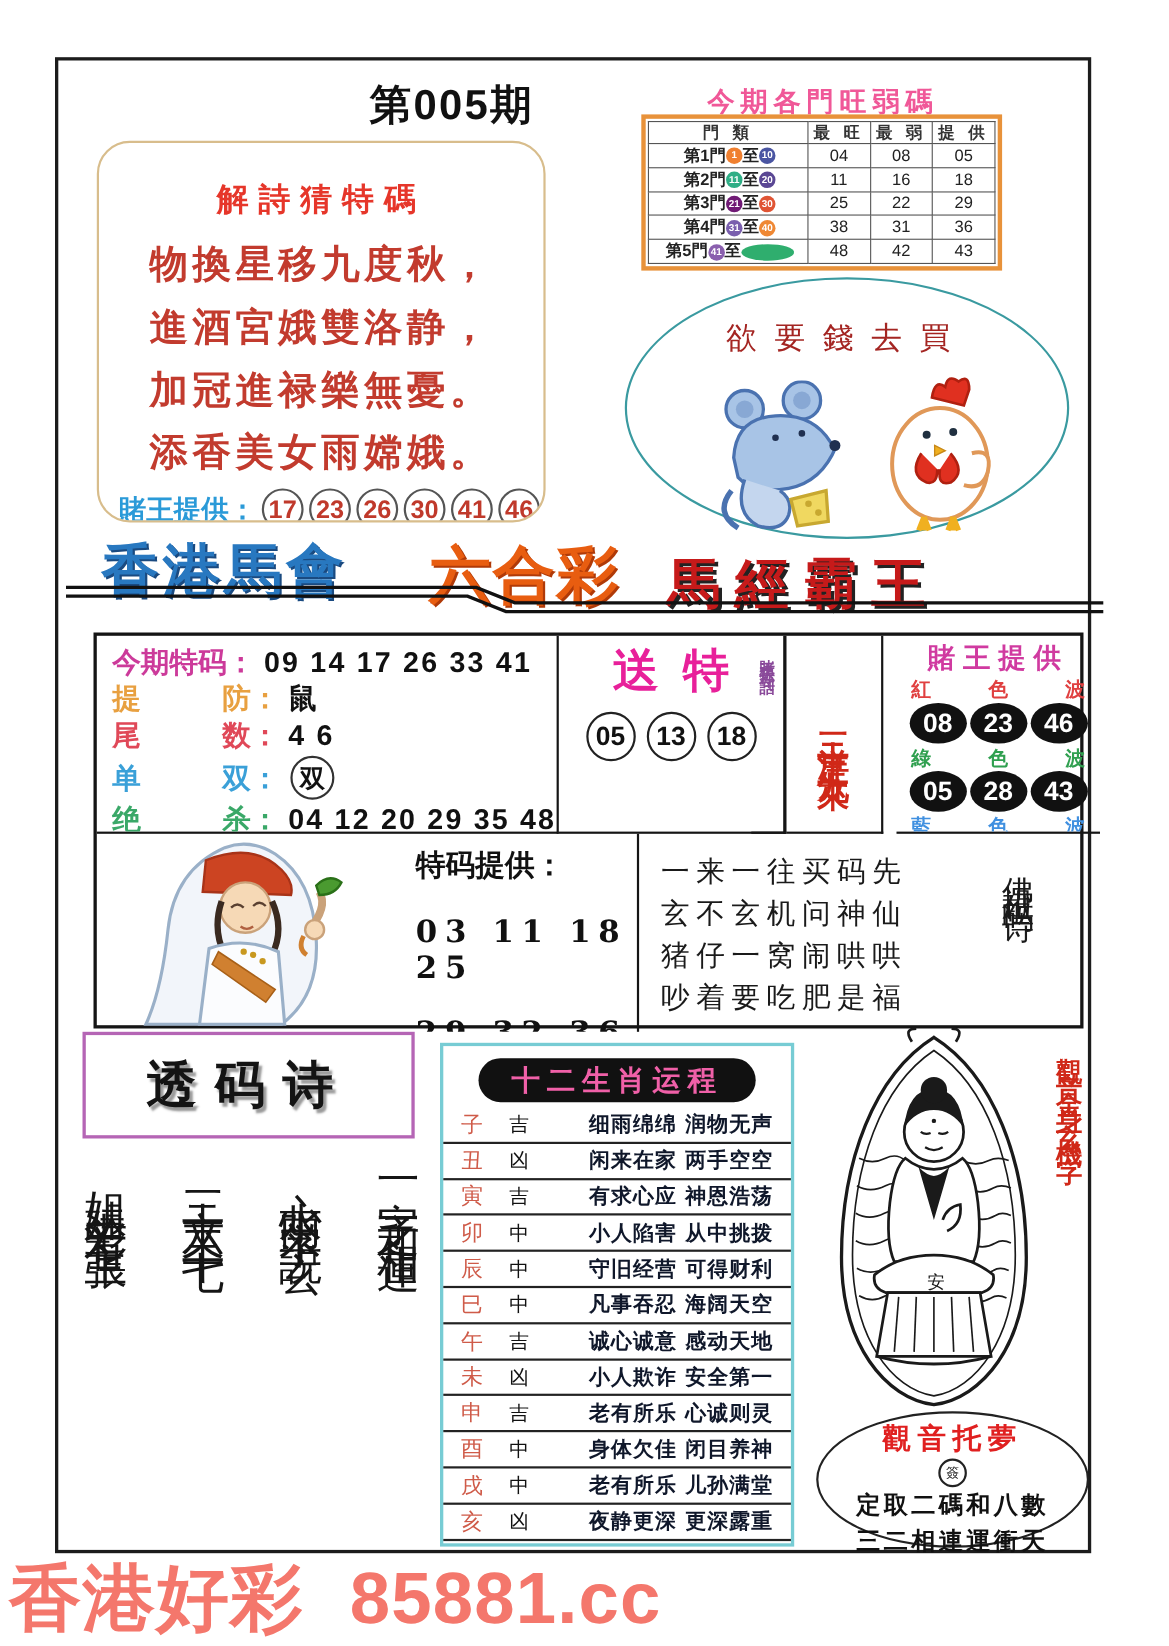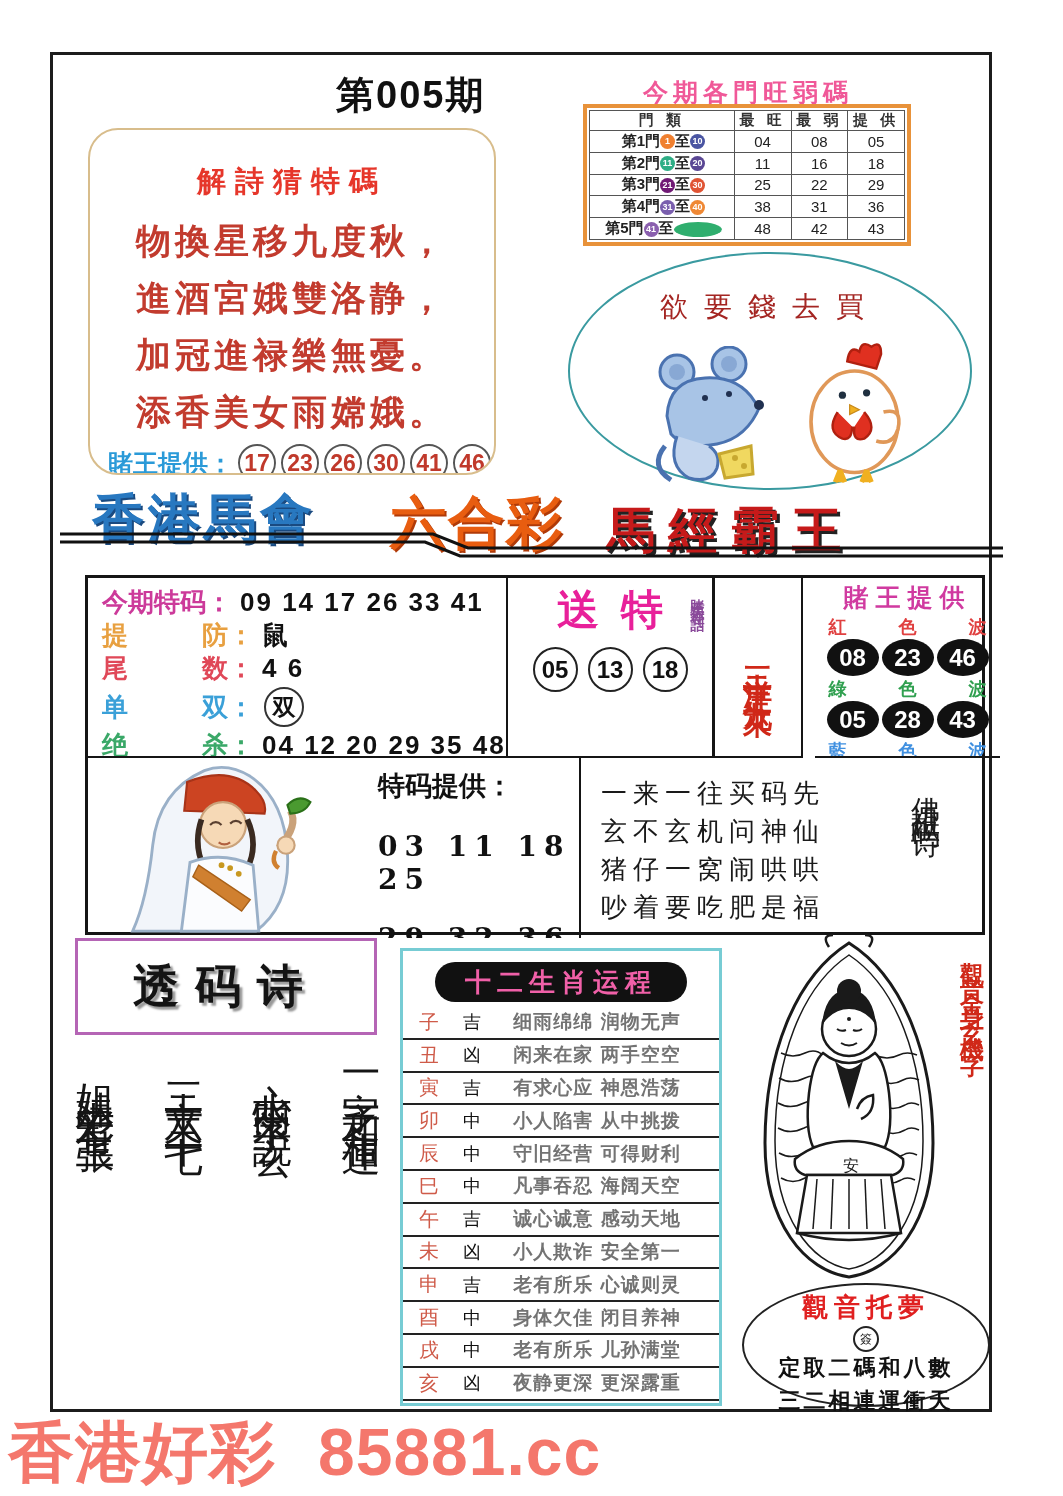--- a/index.html
+++ b/index.html
@@ -88,21 +88,21 @@
   .toucols { left:62px; top:1052px; width:332px; height:352px; display:flex; justify-content:space-between; padding:0 6px; }
   .toucol { writing-mode:vertical-rl; font-size:39px; color:#151515; letter-spacing:9px; font-family:"DejaVu Serif", serif; }
 
   
   .ztable { left:400px; top:948px; width:322px; height:458px; border:3px solid #77ccd4; background:#fff; }
   .ztitle { width:252px; height:40px; margin:11px auto 5px; background:#111; border-radius:21px;
             color:#f060a8; font-size:26px; font-weight:bold; letter-spacing:6px; text-align:center; line-height:40px; }
   .zrow { display:flex; align-items:center; height:32.8px; padding:0 16px; border-bottom:2px solid #222; }
   .zbranch { color:#cf5b49; font-size:20px; width:34px; font-family:"DejaVu Serif", serif; }
   .zluck { color:#111; font-size:18px; width:38px; text-align:center; }
-  .ztext { color:#737373; font-size:19px; font-weight:bold; flex:1; text-align:center; letter-spacing:1px; font-family:"DejaVu Serif", serif; }
+  .ztext { color:#0f172a; font-size:19px; font-weight:bold; flex:1; text-align:right; letter-spacing:1px; font-family:"DejaVu Serif", serif; }
 
   
   .buddha { left:733px; top:933px; }
   .gy-right { left:956px; top:942px; height:330px; writing-mode:vertical-rl; color:#d02818; font-size:24px; font-weight:bold; letter-spacing:15px; font-family:"DejaVu Serif", serif; }
   .dream { left:742px; top:1283px; width:248px; height:124px; border:2px solid #222; border-radius:50%; text-align:center; background:#fff; }
   .dream-title { margin-top:5px; color:#e02020; font-size:26px; font-weight:bold; letter-spacing:6px; font-family:"DejaVu Serif", serif; }
   .dream-seal { width:26px; height:26px; border:2px solid #222; border-radius:50%; margin:1px auto; font-size:12px; line-height:22px; color:#111; }
   .dream-line { color:#111; font-size:22px; font-weight:bold; letter-spacing:3px; font-family:"DejaVu Serif", serif; }
   .dream-line + .dream-line { margin-top:3px; }
 

